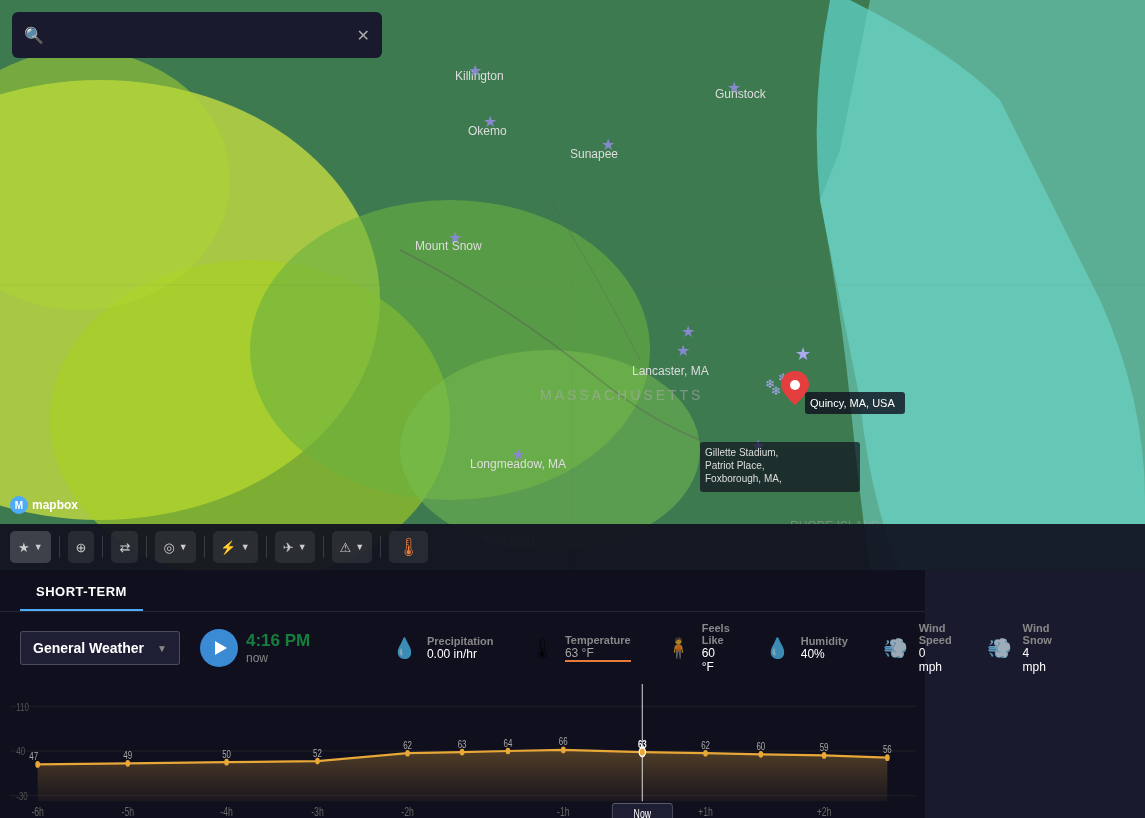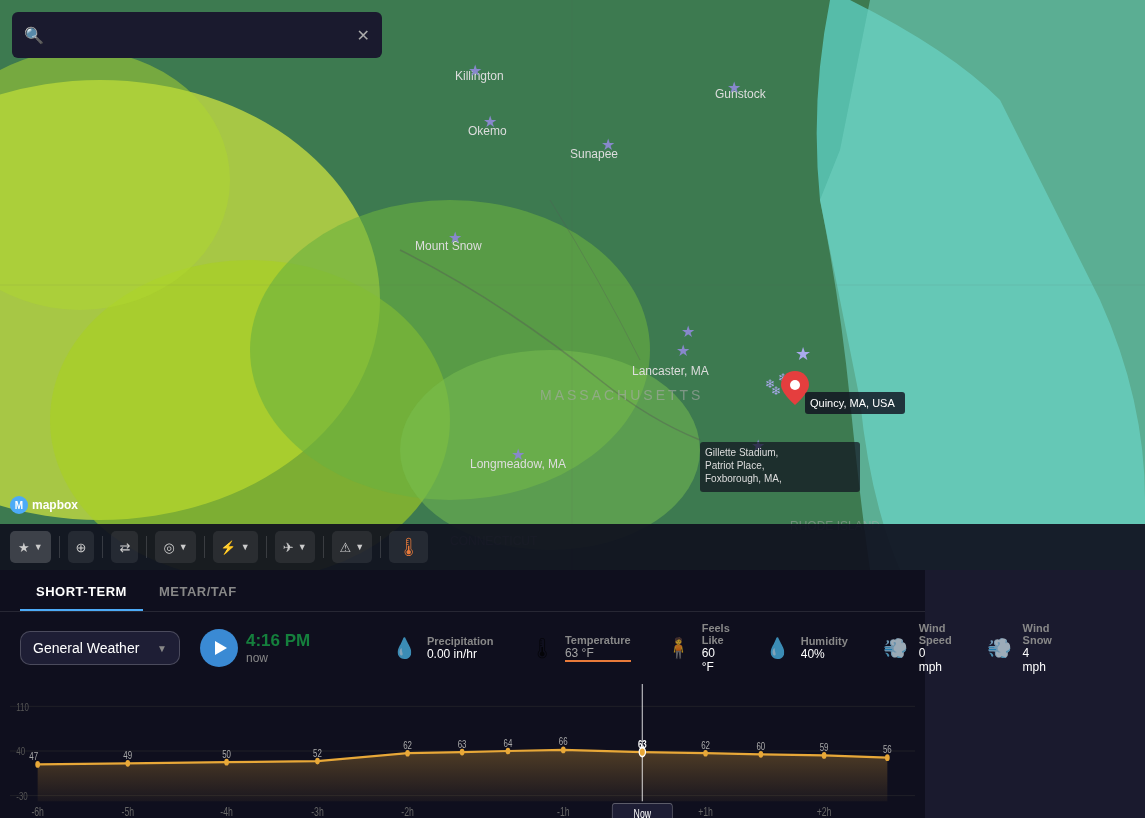--- a/index.html
+++ b/index.html
@@ -144,29 +144,30 @@
       height: 72px;
     }
 
     
     #dropdown-container {
       margin-right: 20px;
     }
     #weather-dropdown {
       background: #1e1e35;
       border: 1px solid rgba(255,255,255,0.2);
-      border-radius: 10px;
+      border-radius: 3px;
       color: #fff;
       font-size: 14px;
       padding: 8px 12px;
       cursor: pointer;
       display: flex;
       align-items: center;
       gap: 8px;
       min-width: 160px;
+      font-weight: bold;
     }
     #weather-dropdown .chevron { font-size: 10px; color: #888; margin-left: auto; }
 
     
     #play-btn {
       width: 38px; height: 38px;
       background: #3a8ad4;
       border-radius: 50%;
       display: flex;
       align-items: center;
@@ -360,21 +361,20 @@
   <div id="mapbox-logo">
     <div class="logo-circle">M</div>
     <span>mapbox</span>
   </div>
 </div>
 
 <div id="bottom-panel">
 
   <div id="tabs">
     <div class="tab active">SHORT-TERM</div>
-    <div class="tab">METAR/TAF</div>
   </div>
 
   <div id="stats-row">
 
     <div id="dropdown-container">
       <div id="weather-dropdown">
         <span>General Weather</span>
         <span class="chevron">▼</span>
       </div>
     </div>

